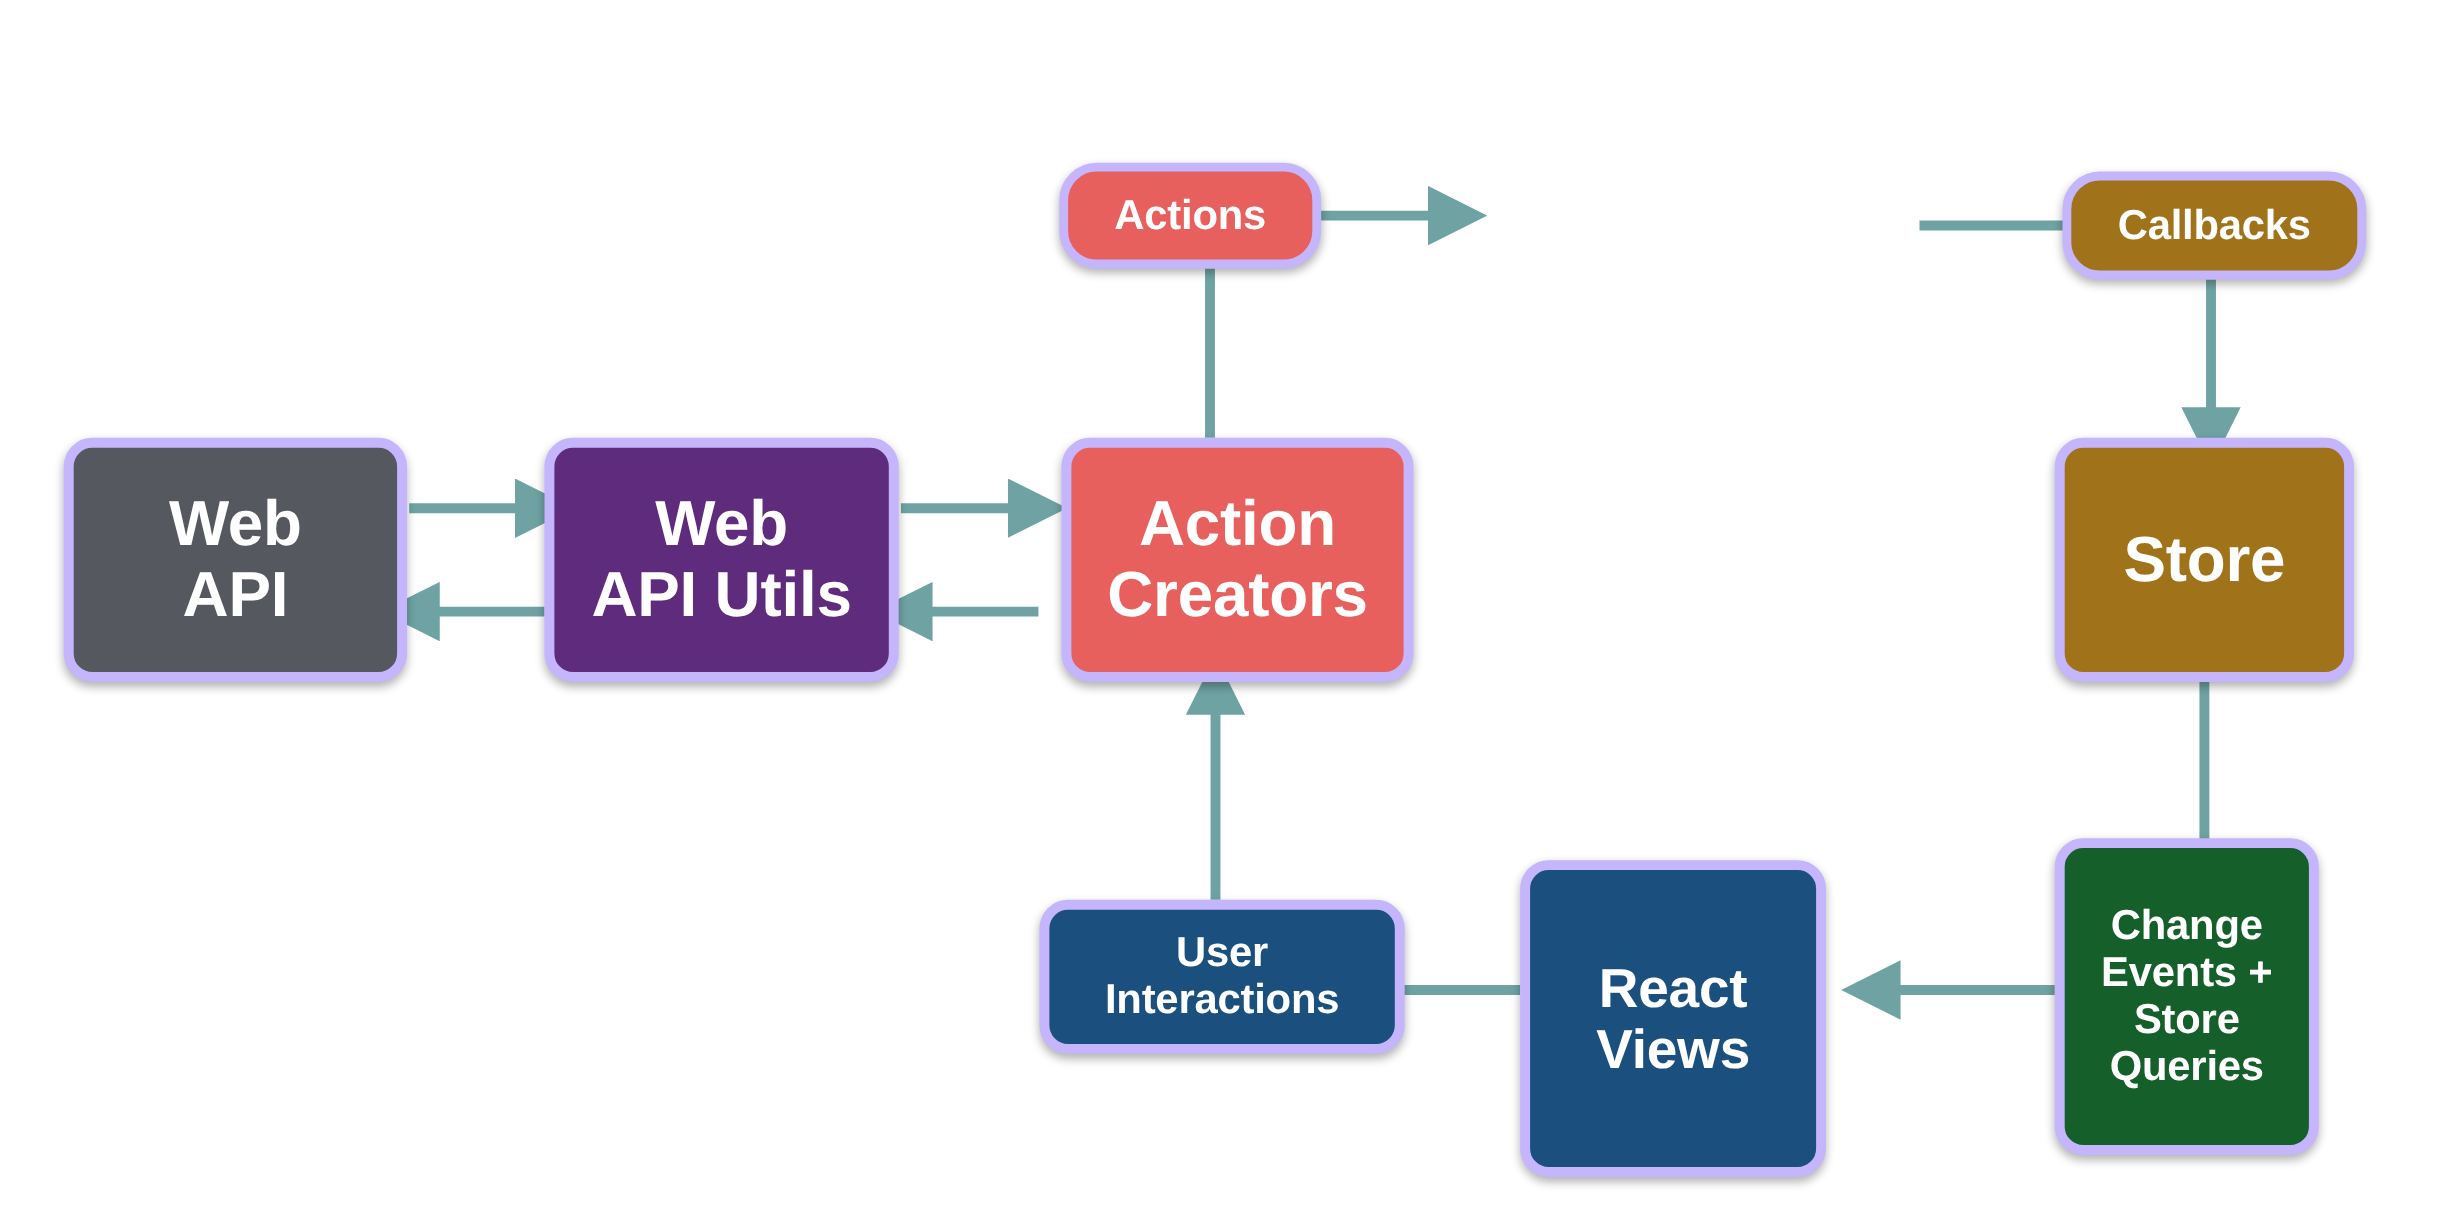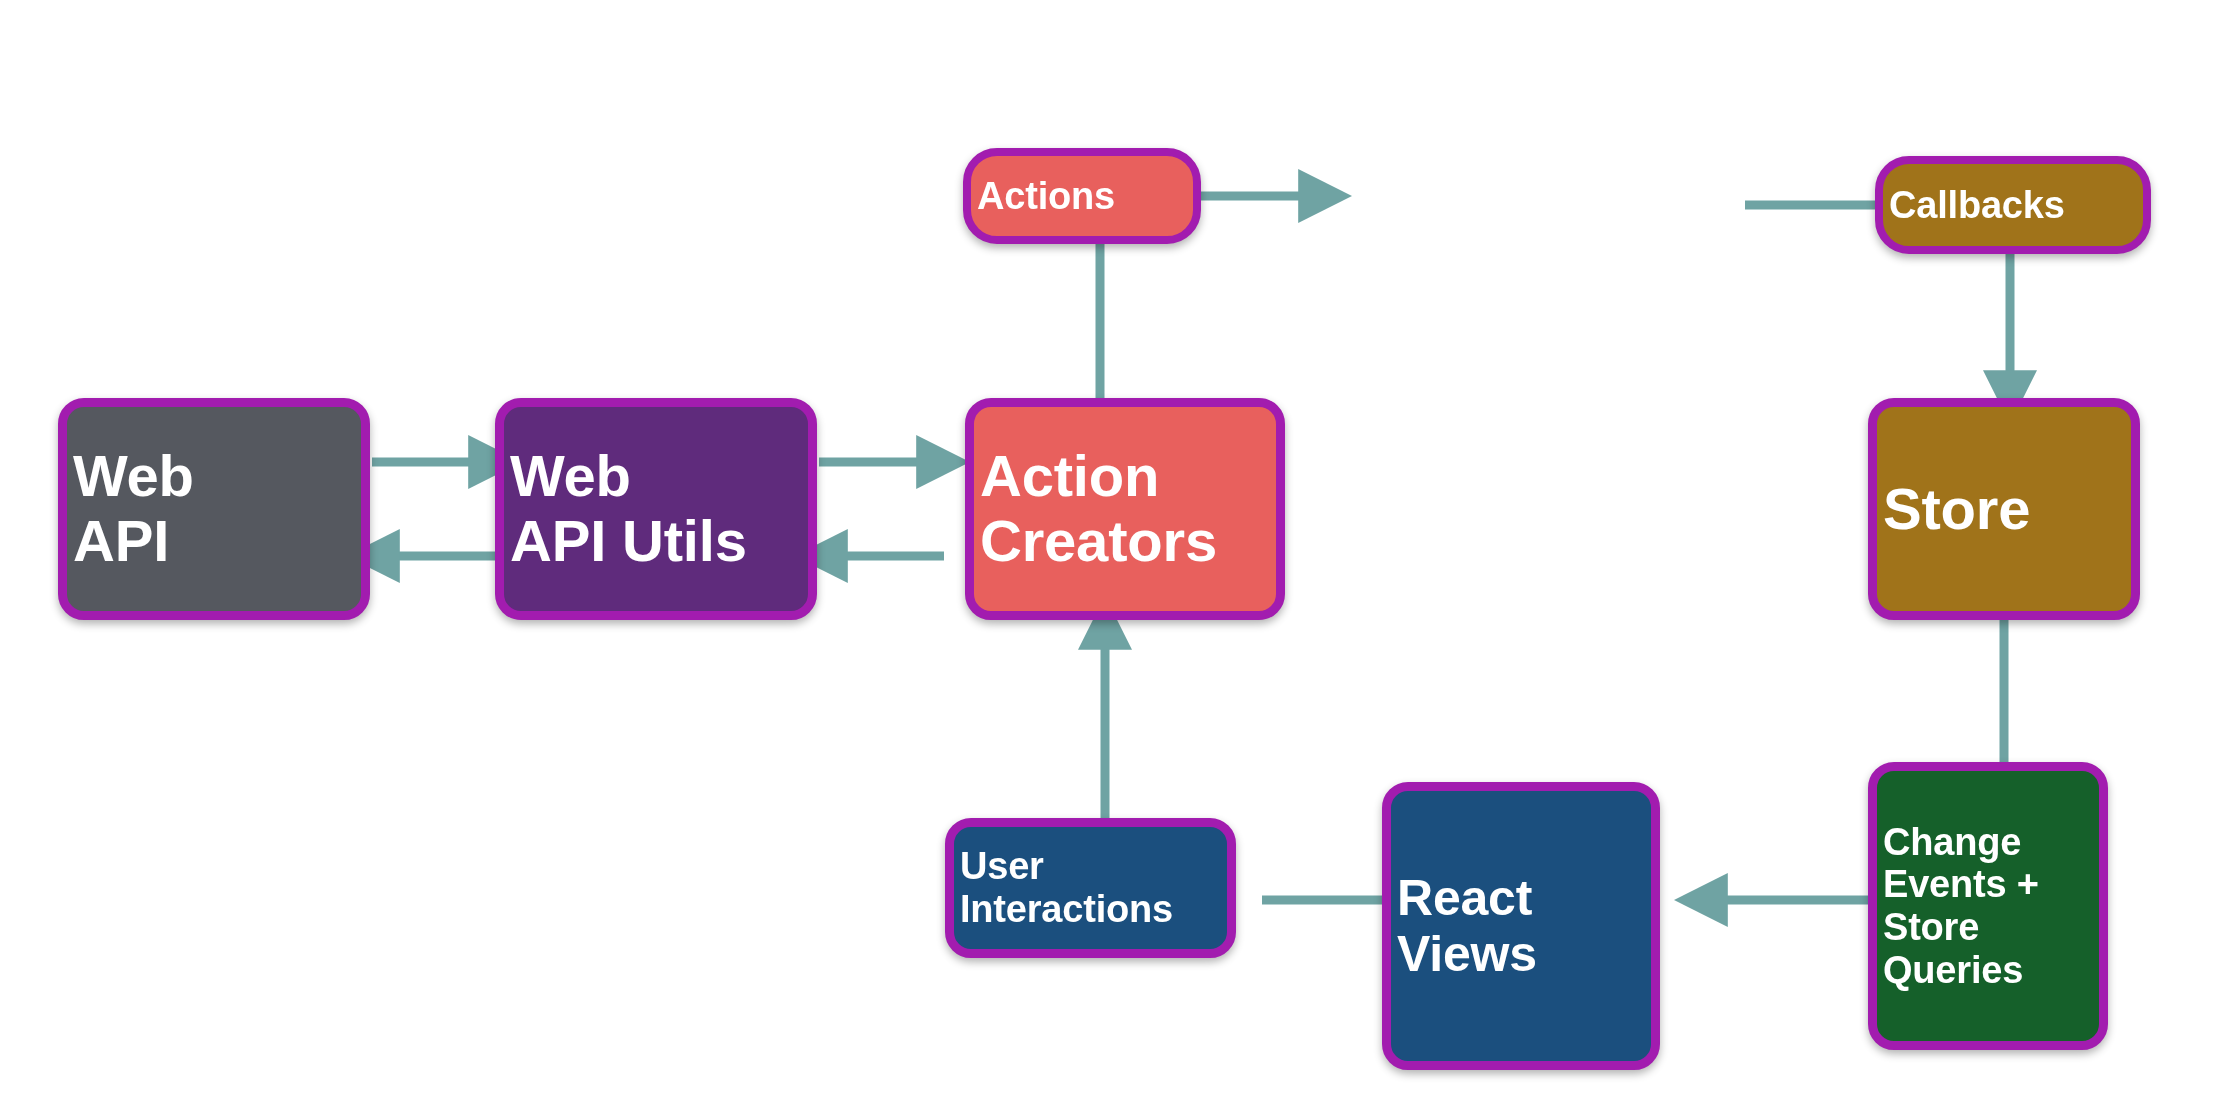--- a/index.html
+++ b/index.html
@@ -27,23 +27,24 @@
     z-index: 1;
   }
   
   .node {
     position: absolute;
     z-index: 2;
     box-sizing: border-box;
     display: flex;
     align-items: center;
     justify-content: center;
+    text-align: center;
     color: #ffffff;
     background: #777777;
-    border: 9px solid #a21caf;
+    border: 9px solid #c4b5fd;
     border-radius: 26px;
     box-shadow: 0 4px 9px rgba(0,0,0,0.30);
     font-weight: bold;
     line-height: 1.12;
     letter-spacing: -0.2px;
     white-space: pre-line;
     user-select: none;
   }
   .node.pill {
     border-radius: 34px;
@@ -58,21 +59,21 @@
   
   #node-web-api      { left: 58px;   top: 398px;  width: 312px;  height: 222px; font-size: 58px; }
   #node-web-api-utils{ left: 495px;  top: 398px;  width: 322px;  height: 222px; font-size: 58px; }
   #node-action-creators { left: 945px; top: 398px; width: 320px; height: 222px; font-size: 58px; margin-left: 20px; }
   #node-actions      { left: 963px;  top: 148px;  width: 238px;  height: 96px;  font-size: 38px; }
   #node-dispatcher   { left: 1325px; top: 72px;   width: 420px;  height: 186px; font-size: 62px; }
   #node-callbacks    { left: 1875px; top: 156px;  width: 276px;  height: 98px;  font-size: 38px; }
   #node-store        { left: 1868px; top: 398px;  width: 272px;  height: 222px; font-size: 58px; }
   #node-change-events{ left: 1868px; top: 762px;  width: 240px;  height: 288px; font-size: 38px; }
   #node-react-views  { left: 1382px; top: 782px;  width: 278px;  height: 288px; font-size: 50px; }
-  #node-user-interactions { left: 945px; top: 818px; width: 291px; height: 140px; font-size: 38px; }
+  #node-user-interactions { left: 945px; top: 818px; width: 332px; height: 140px; font-size: 38px; }
 </style>
 </head>
 <body>
 
 <div id="canvas">
 
   <svg id="edges" viewBox="0 0 2232 1114" width="2232" height="1114" xmlns="http://www.w3.org/2000/svg">
     <defs>
       <marker id="ah-right" markerWidth="6" markerHeight="6" refX="0.2" refY="3" orient="auto" markerUnits="strokeWidth">
         <path d="M0,0 L6,3 L0,6 z" fill="#6fa3a3"></path>

